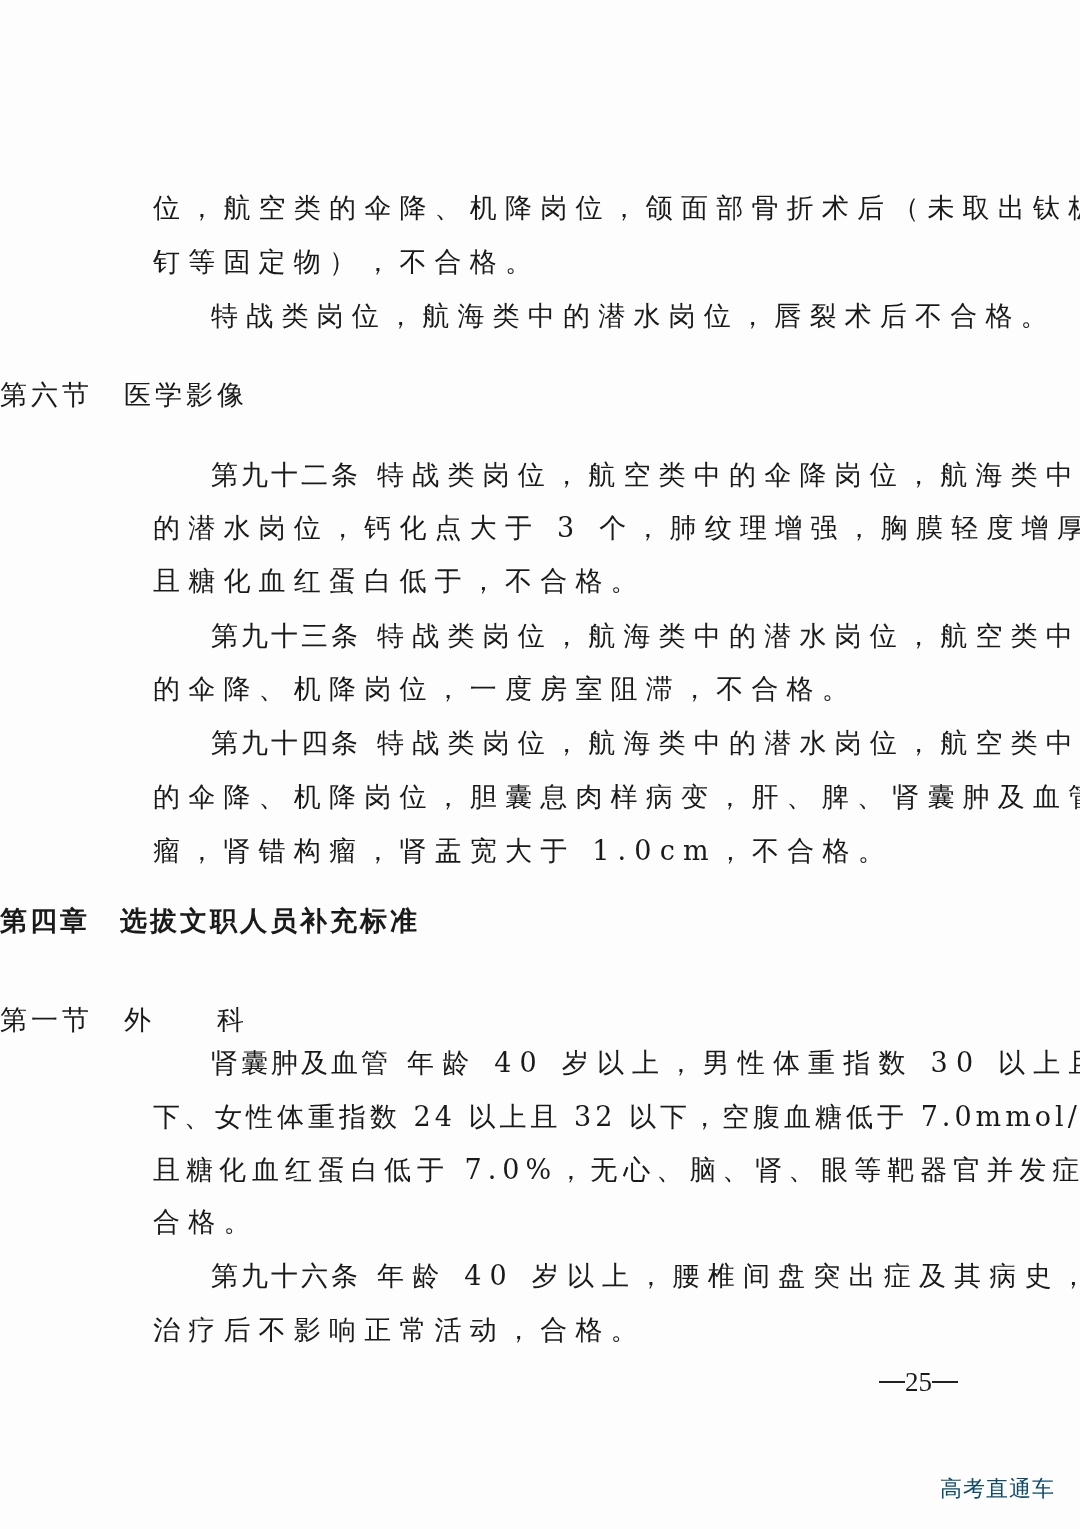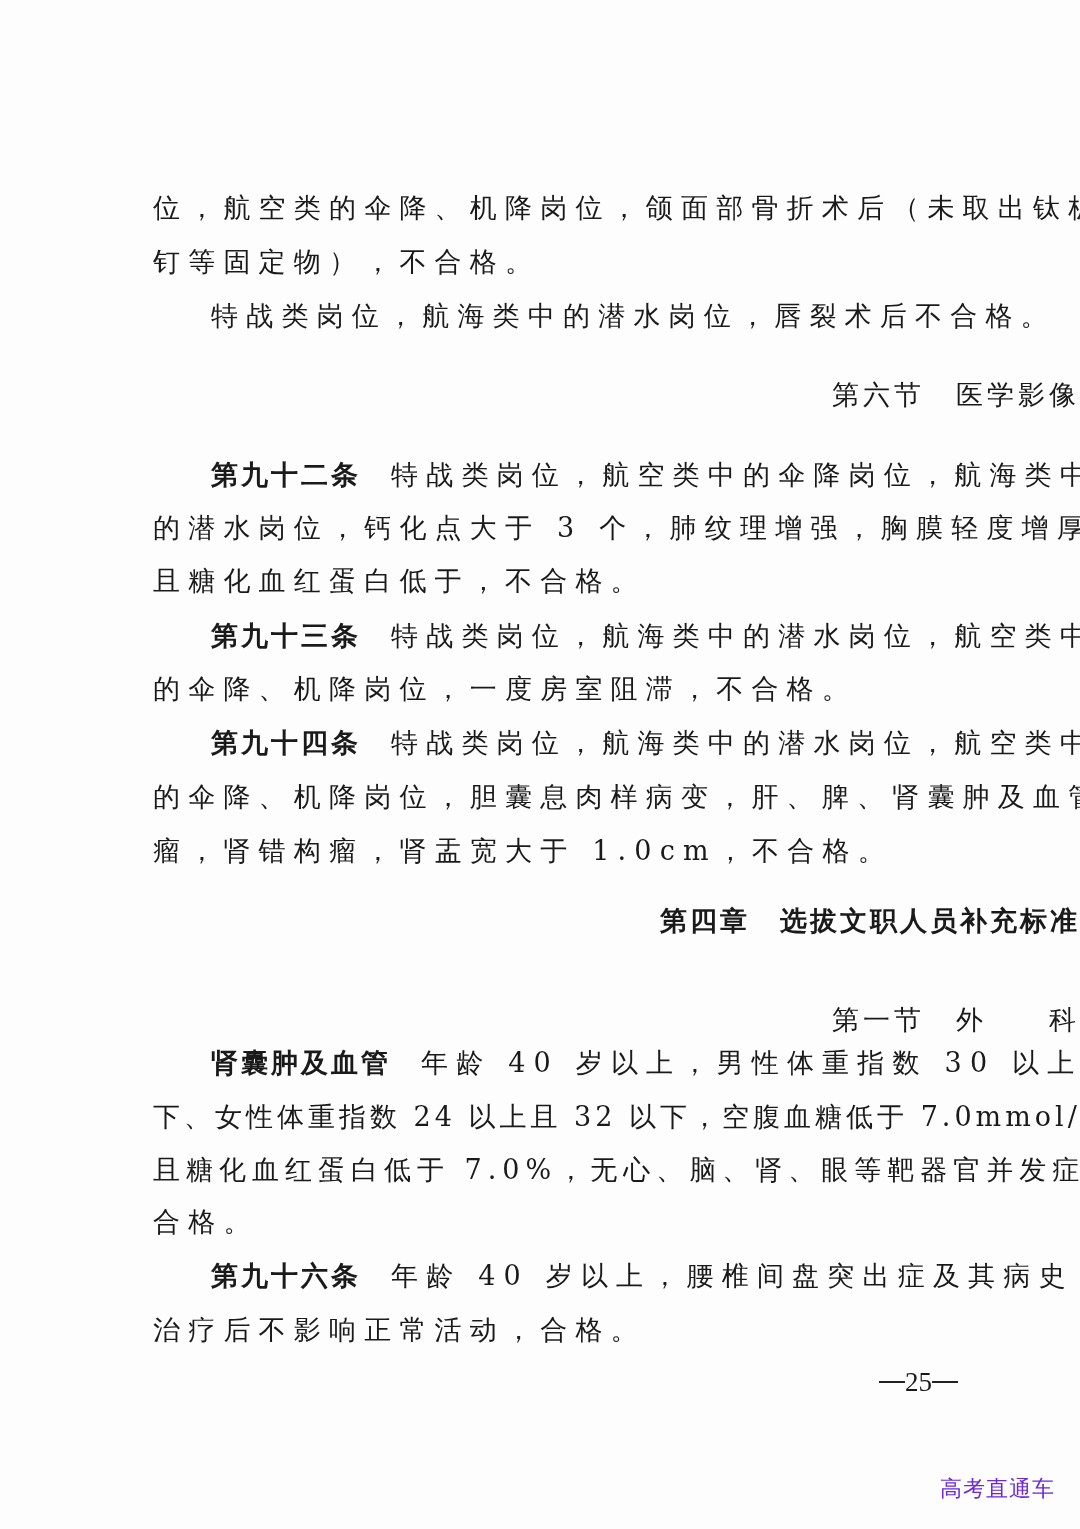--- a/index.html
+++ b/index.html
@@ -32,37 +32,37 @@
   }
   .line.indent { left: 211px; width: 737px; }
   .just {
     text-align: justify;
     text-align-last: justify;
   }
   .heading {
     position: absolute;
     left: 0;
     width: 1080px;
-    text-align: right;
+    text-align: left;
     height: 40px;
     line-height: 40px;
     font-size: 27px;
     white-space: pre;
   }
   .heading.section { letter-spacing: 4px; }
   .heading.chapter {
     font-family: Liberation Sans, sans-serif;
     font-weight: bold;
     letter-spacing: 3px;
   }
   .art-label {
     font-family: "DejaVu Sans", "Liberation Sans", sans-serif;
-    font-weight: bold;
+    font-weight: normal;
     letter-spacing: 3px;
-    margin-right: 30px;
+    margin-right: 16px;
   }
   .page-number {
     position: absolute;
     left: 818px;
     top: 1362px;
     width: 140px;
     height: 40px;
     line-height: 40px;
     font-size: 27px;
     display: flex;
@@ -74,21 +74,21 @@
     display: inline-block;
     width: 26px;
     height: 2px;
     background: #222;
   }
   .watermark {
     position: absolute;
     left: 940px;
     top: 1474px;
     font-size: 22px;
-    color: #6d28d9;
+    color: #0c4a6e;
     font-family: "DejaVu Sans", "Liberation Sans", sans-serif;
     letter-spacing: 1px;
   }
 </style>
 </head>
 <body>
 
 <div class="page">
 
   <div class="line just" style="top:188px">位，航空类的伞降、机降岗位，颌面部骨折术后（未取出钛板钛</div>

